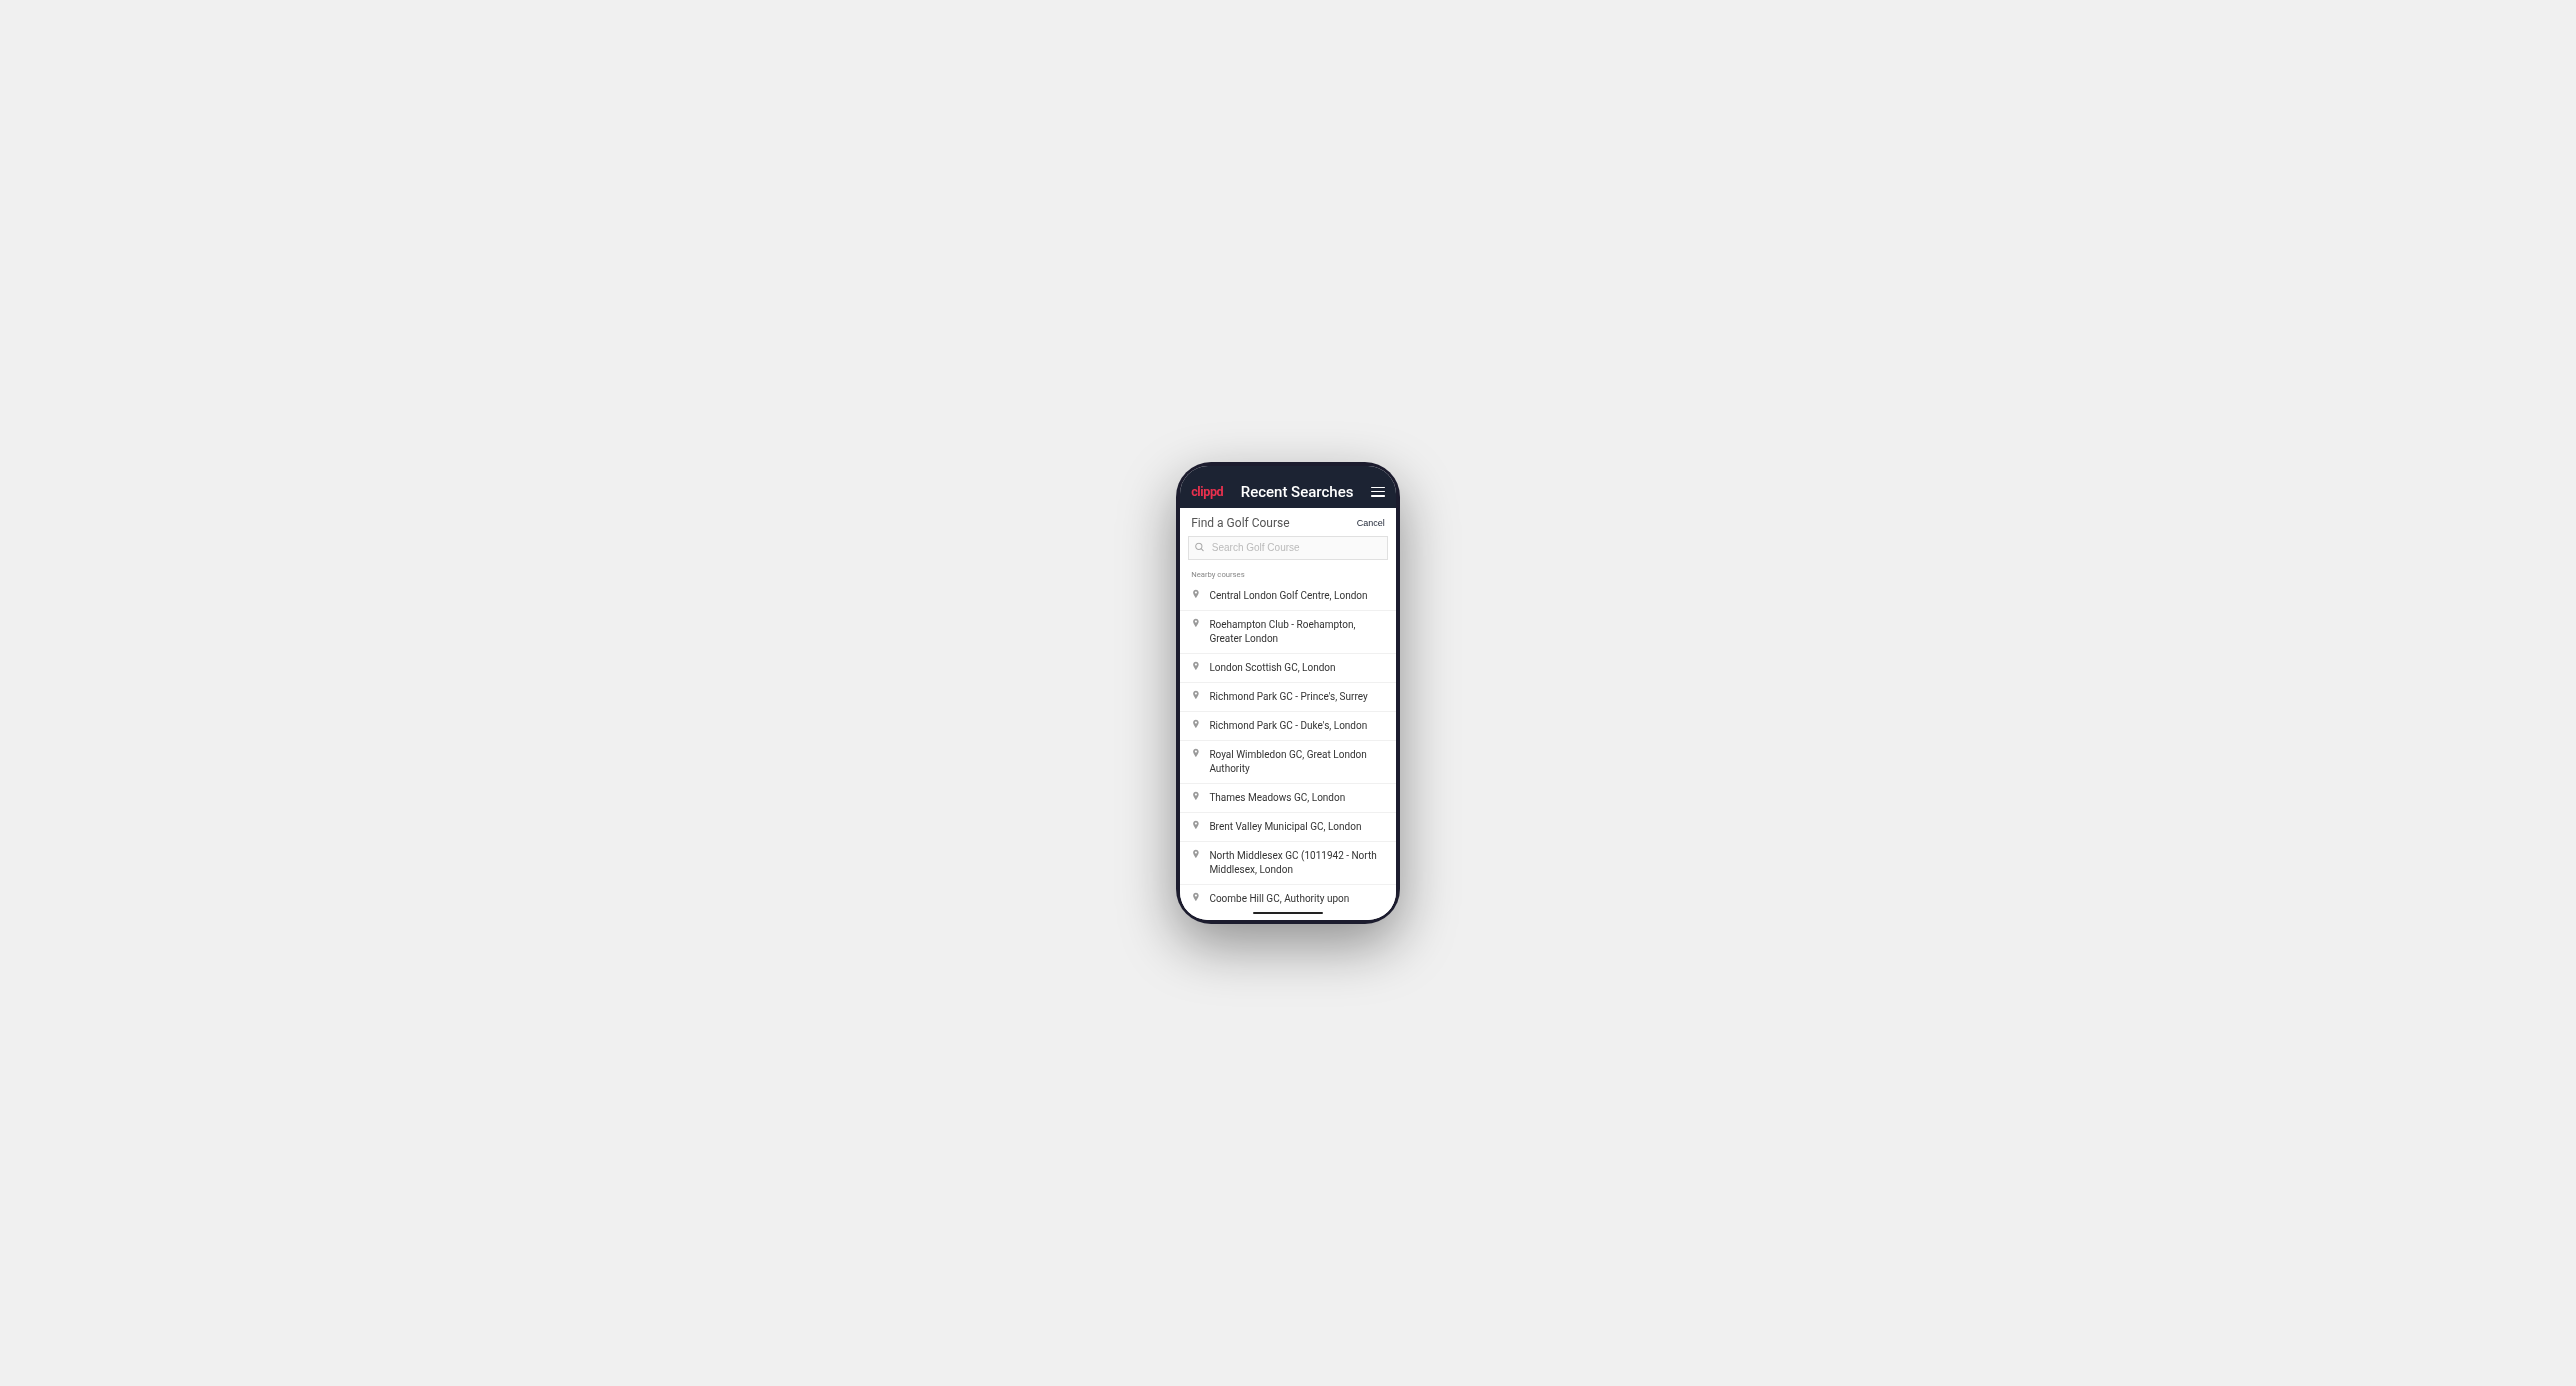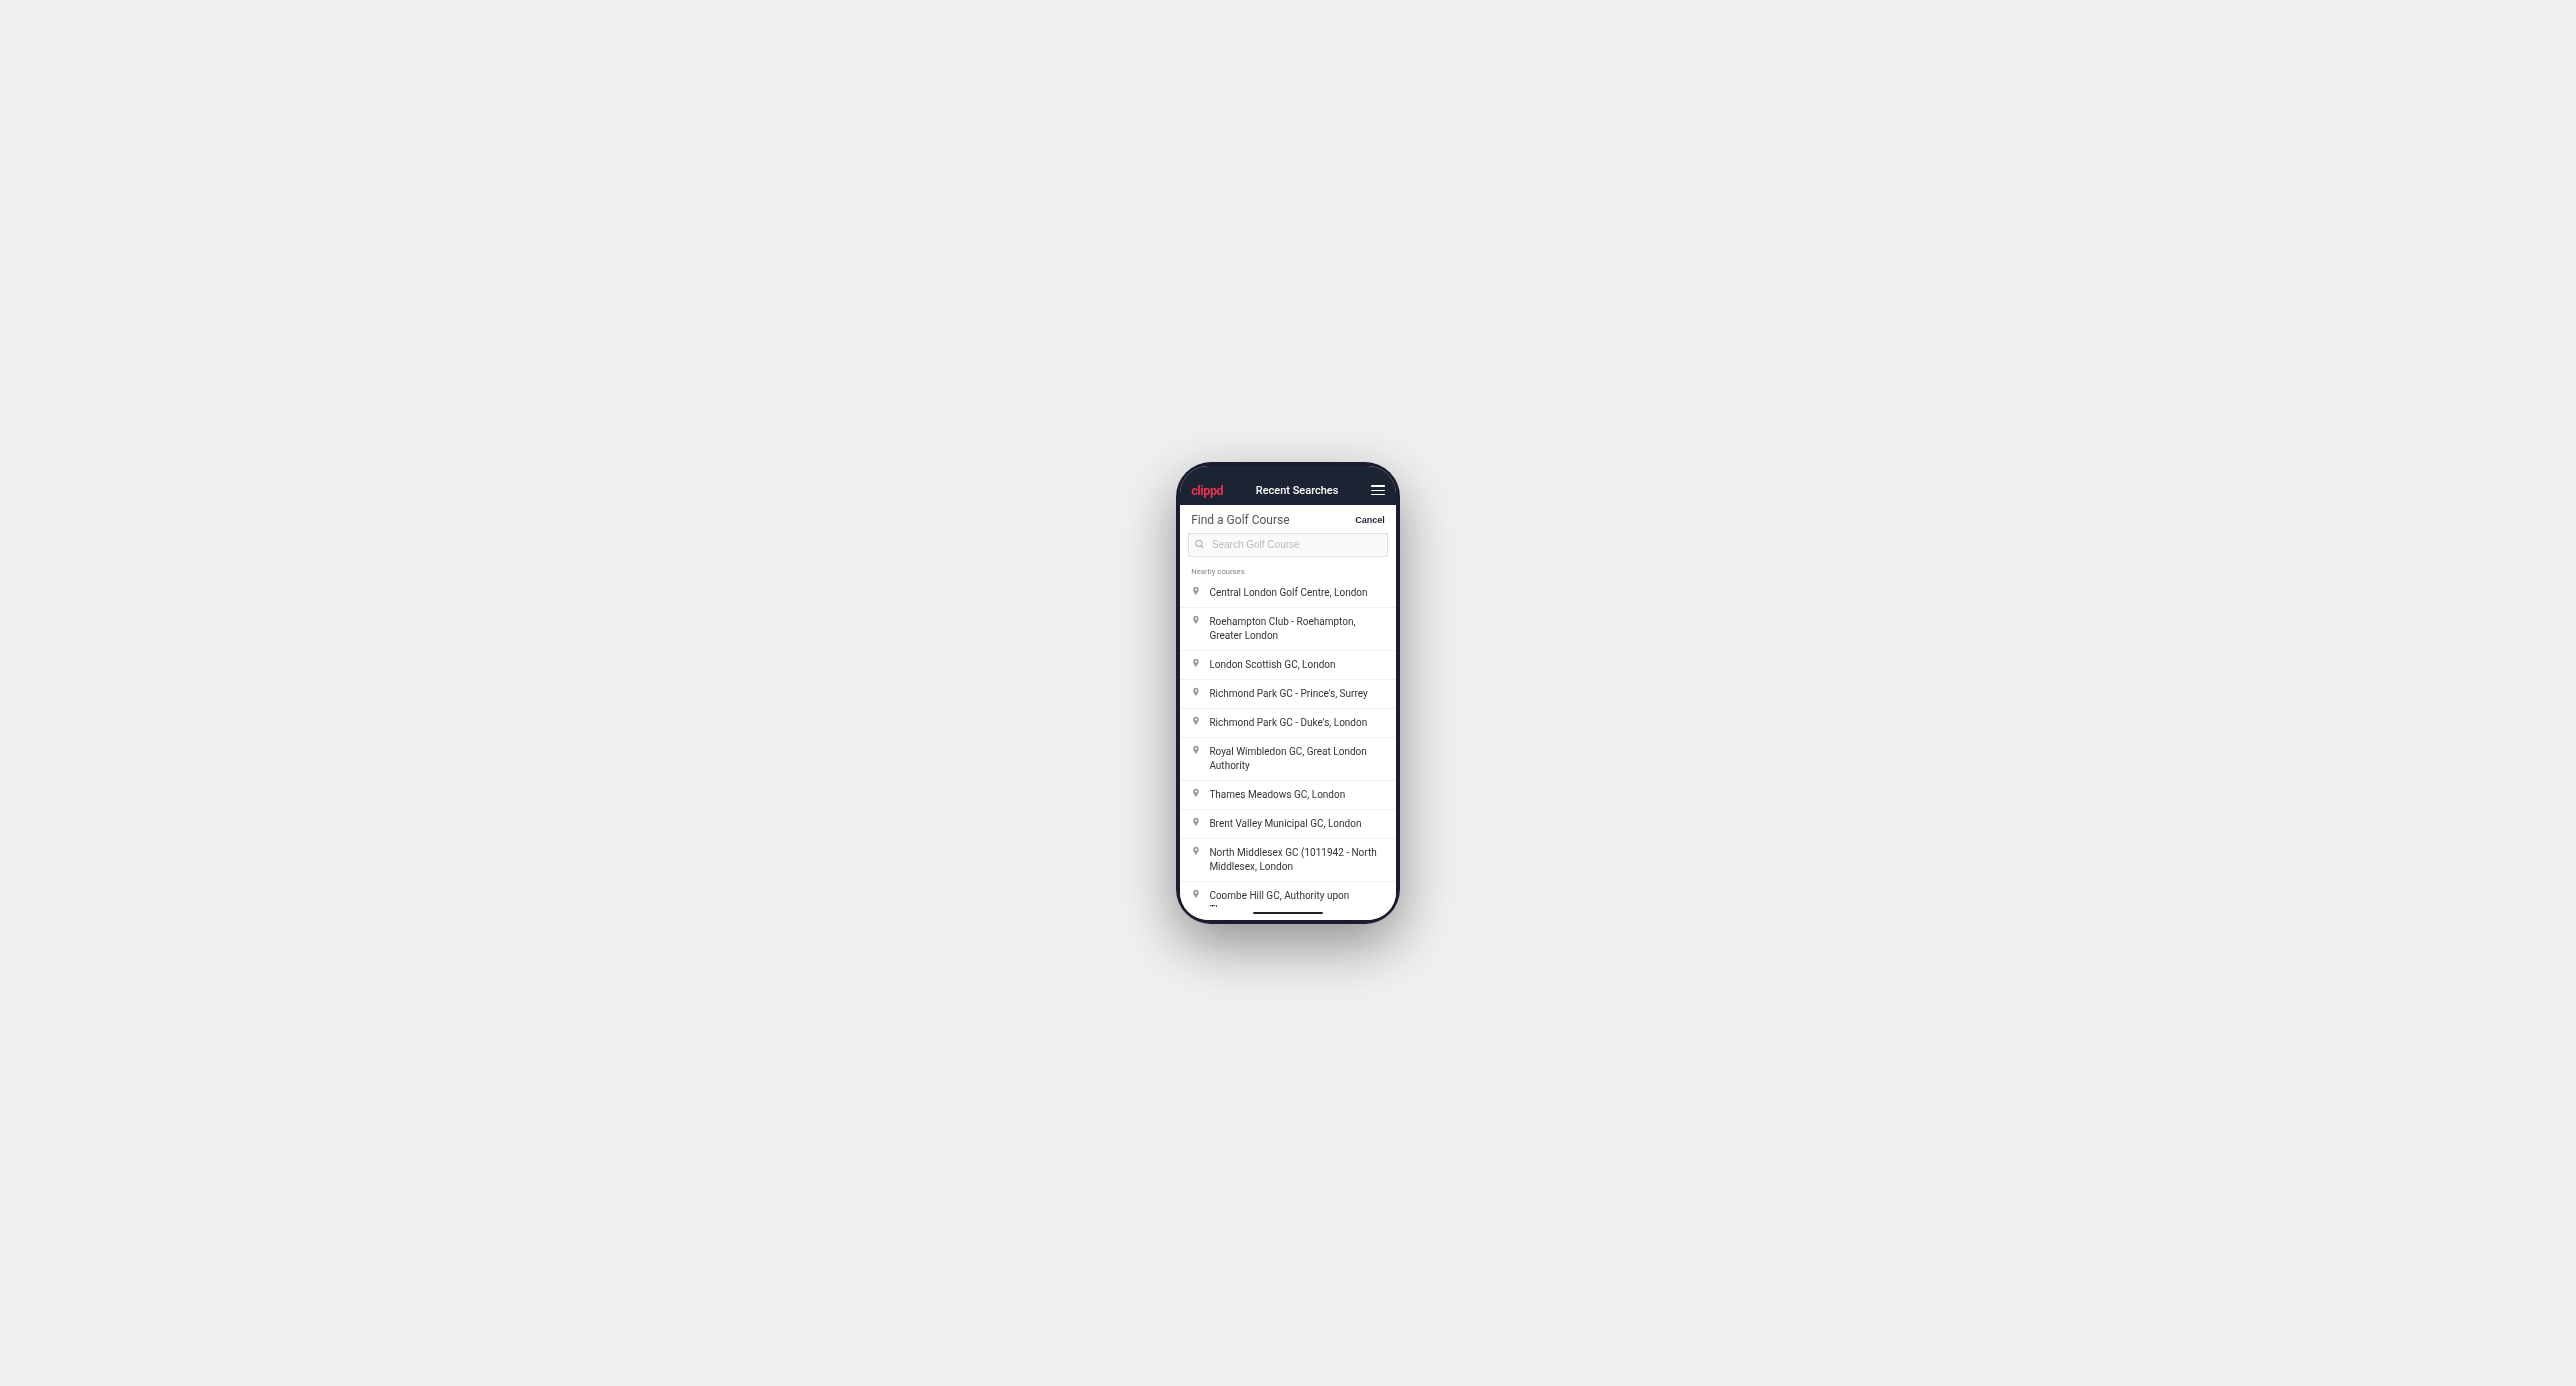--- a/index.html
+++ b/index.html
@@ -55,21 +55,21 @@
 
     .nav-logo {
       color: #e8314e;
       font-size: 12.6px;
       font-weight: 700;
       letter-spacing: -0.4px;
     }
 
     .nav-title {
       color: #ffffff;
-      font-size: 11px;
+      font-size: 15px;
       font-weight: 500;
     }
 
     .hamburger-icon {
       display: flex;
       flex-direction: column;
       gap: 2.8px;
       cursor: pointer;
     }
 
@@ -97,21 +97,21 @@
     }
 
     .find-label {
       color: #555;
       font-size: 12px;
     }
 
     .cancel-btn {
       color: #1c2333;
       font-size: 9px;
-      font-weight: 700;
+      font-weight: 400;
       cursor: pointer;
       background: none;
       border: none;
     }
 
     .search-box {
       margin: 0 8.4px 5.6px;
       position: relative;
     }
 

